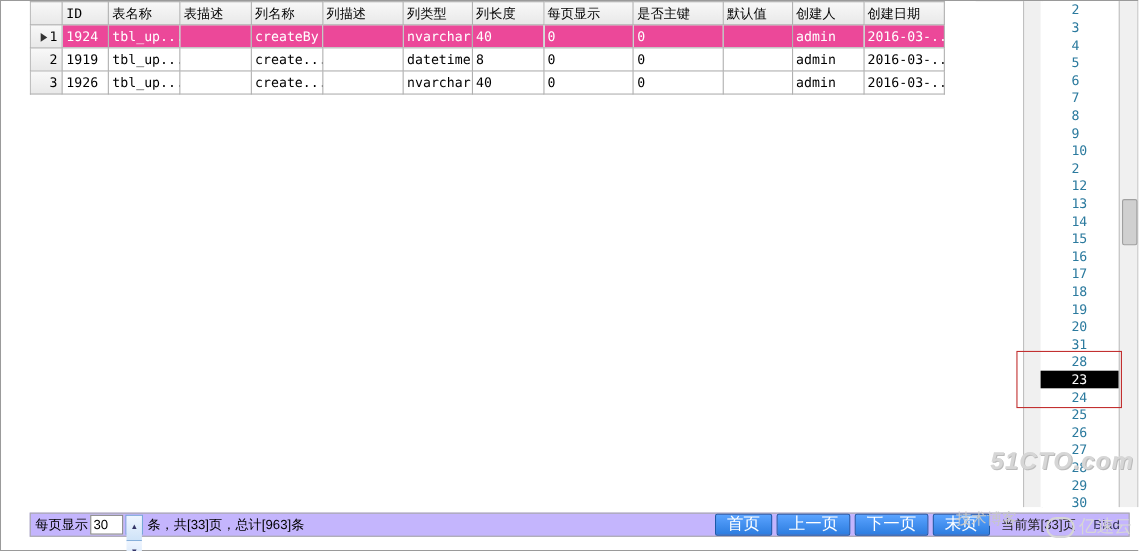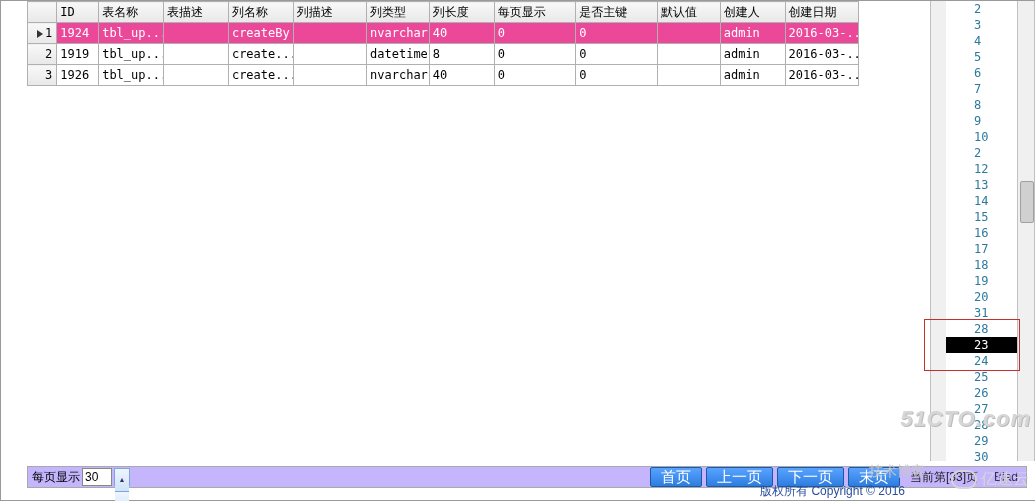--- a/index.html
+++ b/index.html
@@ -411,31 +411,31 @@
   </div>
 
   <div class="pager">
     <div class="left-seg">
       <span>每页显示</span>
       <input class="page-size-input" value="30" style="">
       <span class="spinner">
         <span class="sp">▲</span>
         <span class="sp">▼</span>
       </span>
+      <span>条，共[33]页，总计[963]条</span>
     </div>
     <div class="spacer"></div>
     <span class="nav-btn">首页</span>
     <span class="nav-btn">上一页</span>
     <span class="nav-btn">下一页</span>
     <span class="nav-btn">末页</span>
     <span class="status">当前第[33]页</span>
     <span class="status" style="color:#335">Blad</span>
   </div>
 
-  <div class="footer-text">版权所有 Copyright © 2016</div>
 
   <div class="wm1">51CTO.com</div>
   <div class="wm3">技术博客</div>
   <div class="wm2">
     <span class="cloud"></span>
     <span>亿速云</span>
   </div>
 
 </div>
 

